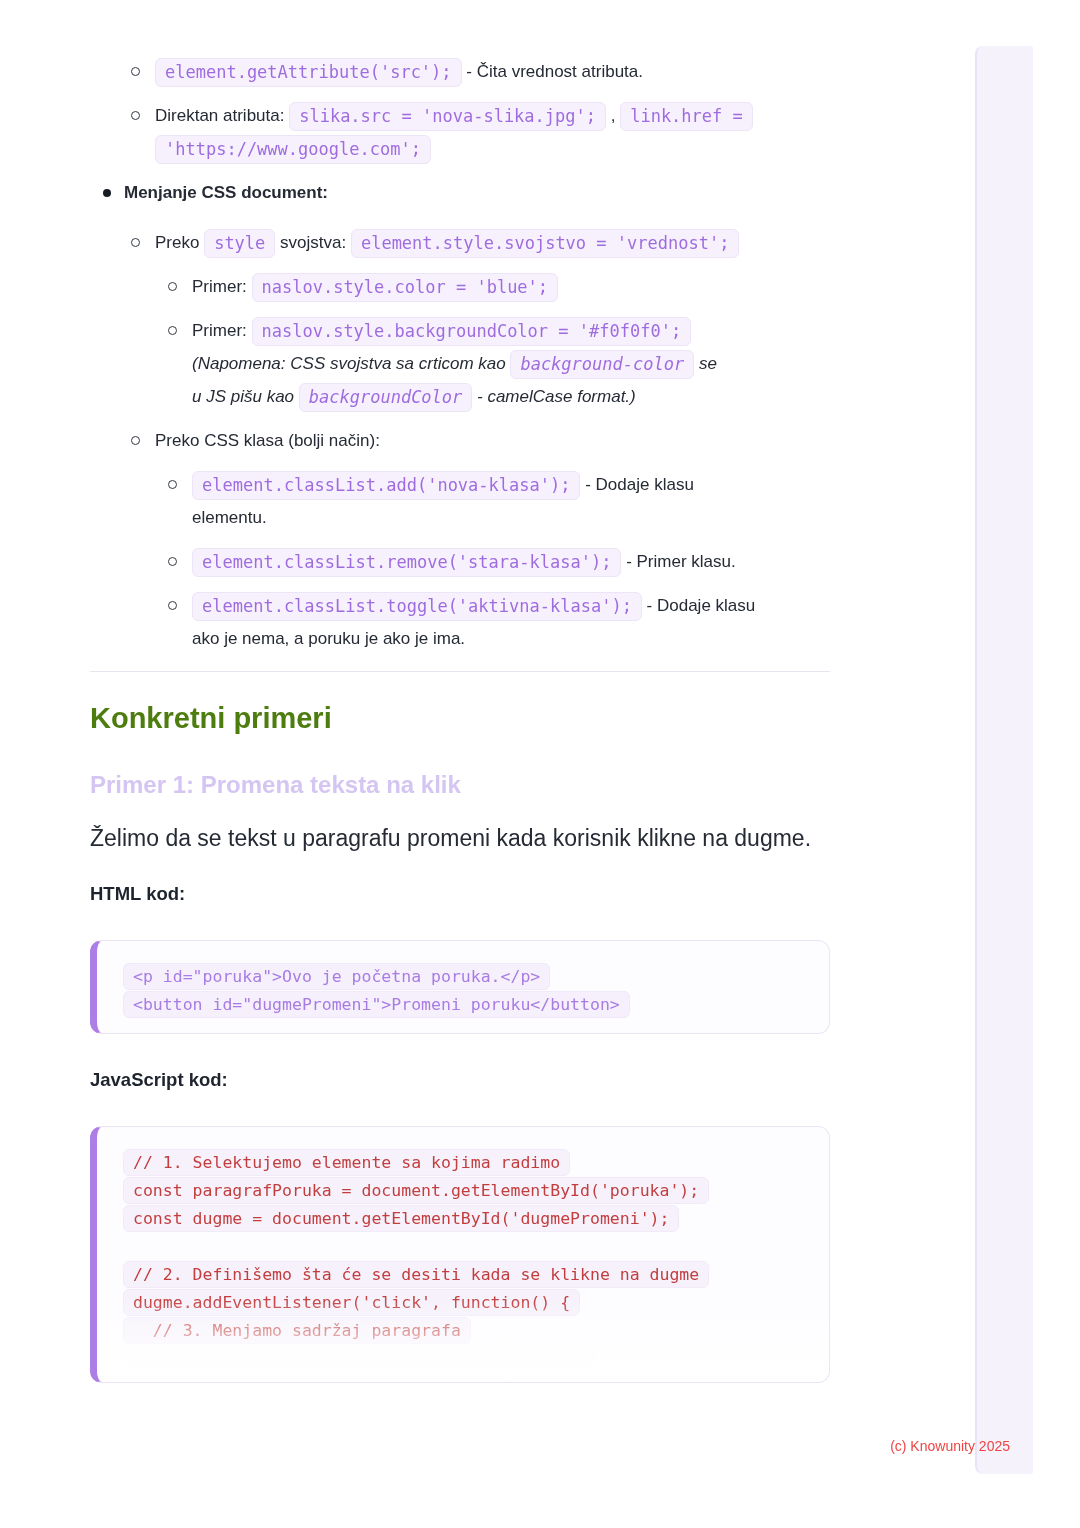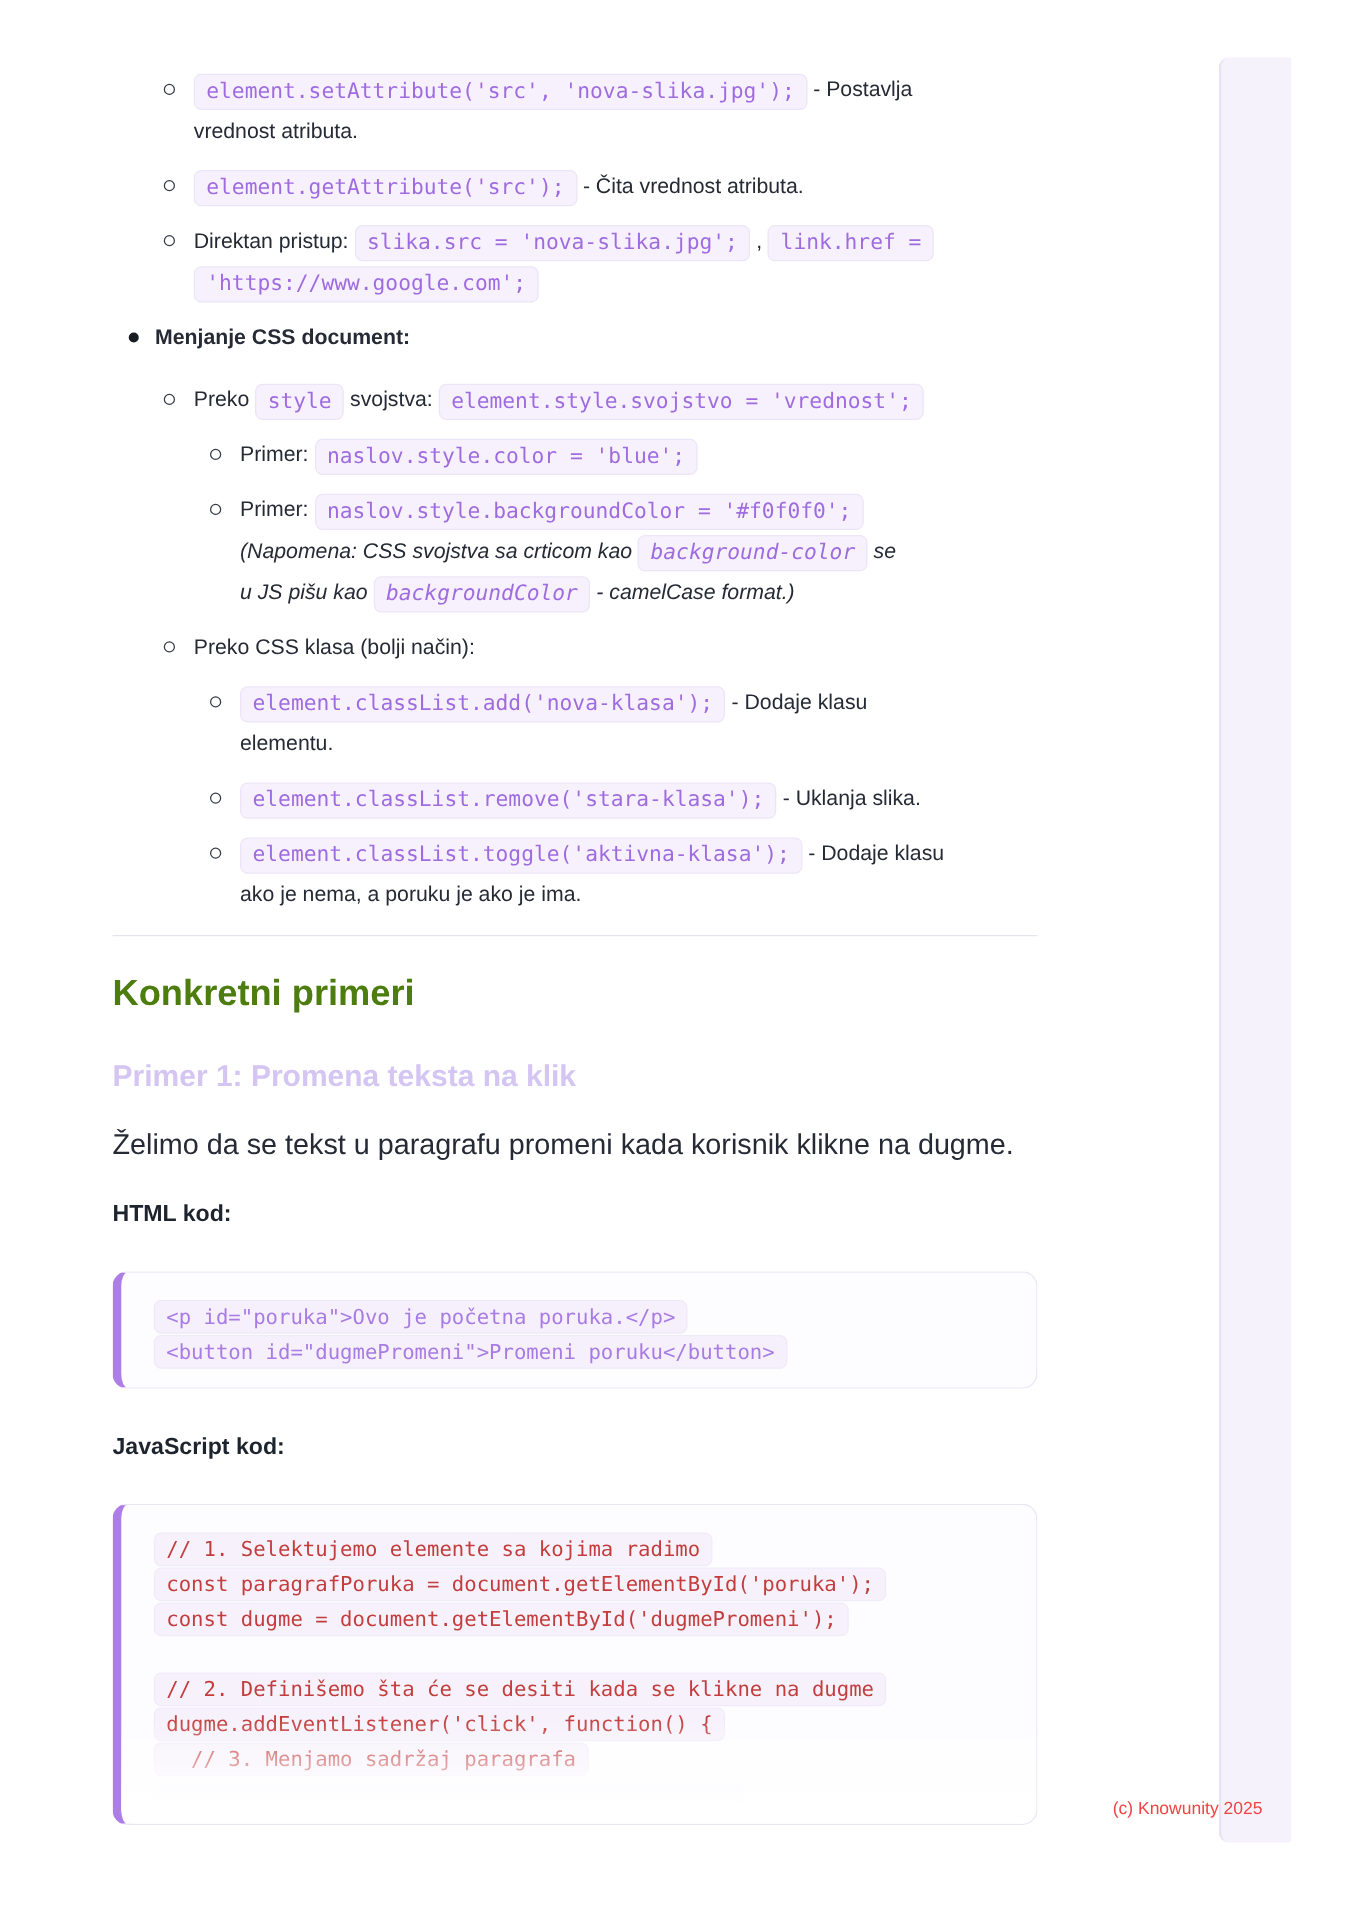--- a/index.html
+++ b/index.html
@@ -49,30 +49,29 @@
   .side-strip{position:absolute;left:975px;top:46px;width:56px;height:1428px;background:#f5f2fb;
               border-left:2px solid #e9e3f5;border-radius:8px 2px 2px 8px;}
   .footer{position:absolute;top:1438px;right:70px;font-size:14px;color:#ef4444;}
 </style>
 </head>
 <body>
 
 <div class="canvas">
   <div class="content">
       <div class="list">
-        <div class="li lv2"><span class="marker circle"></span><span class="li-body"><code class="chip">element.setAttribute('src', 'nova-slika.jpg');</code><span class="seg-t"> - Postavlja</span><br><span class="seg-t">vrednost atributa.</span></span></div>
         <div class="li lv2"><span class="marker circle"></span><span class="li-body"><code class="chip">element.getAttribute('src');</code><span class="seg-t"> - Čita vrednost atributa.</span></span></div>
-        <div class="li lv2"><span class="marker circle"></span><span class="li-body"><span class="seg-t">Direktan pristup: </span><code class="chip">slika.src = 'nova-slika.jpg';</code><span class="seg-t"> , </span><code class="chip">link.href =</code><br><code class="chip">'https://www.google.com';</code></span></div>
+        <div class="li lv2"><span class="marker circle"></span><span class="li-body"><span class="seg-t">Direktan atributa: </span><code class="chip">slika.src = 'nova-slika.jpg';</code><span class="seg-t"> , </span><code class="chip">link.href =</code><br><code class="chip">'https://www.google.com';</code></span></div>
         <div class="li lv1"><span class="marker disc"></span><span class="li-body"><span class="seg-b">Menjanje CSS document:</span></span></div>
         <div class="li lv2"><span class="marker circle"></span><span class="li-body"><span class="seg-t">Preko </span><code class="chip">style</code><span class="seg-t"> svojstva: </span><code class="chip">element.style.svojstvo = 'vrednost';</code></span></div>
         <div class="li lv3"><span class="marker circle"></span><span class="li-body"><span class="seg-t">Primer: </span><code class="chip">naslov.style.color = 'blue';</code></span></div>
         <div class="li lv3"><span class="marker circle"></span><span class="li-body"><span class="seg-t">Primer: </span><code class="chip">naslov.style.backgroundColor = '#f0f0f0';</code><br><span class="seg-i">(Napomena: CSS svojstva sa crticom kao </span><code class="chip it">background-color</code><span class="seg-i"> se</span><br><span class="seg-i">u JS pišu kao </span><code class="chip it">backgroundColor</code><span class="seg-i"> - camelCase format.)</span></span></div>
         <div class="li lv2"><span class="marker circle"></span><span class="li-body"><span class="seg-t">Preko CSS klasa (bolji način):</span></span></div>
         <div class="li lv3"><span class="marker circle"></span><span class="li-body"><code class="chip">element.classList.add('nova-klasa');</code><span class="seg-t"> - Dodaje klasu</span><br><span class="seg-t">elementu.</span></span></div>
-        <div class="li lv3"><span class="marker circle"></span><span class="li-body"><code class="chip">element.classList.remove('stara-klasa');</code><span class="seg-t"> - Uklanja slika.</span></span></div>
+        <div class="li lv3"><span class="marker circle"></span><span class="li-body"><code class="chip">element.classList.remove('stara-klasa');</code><span class="seg-t"> - Primer klasu.</span></span></div>
         <div class="li lv3"><span class="marker circle"></span><span class="li-body"><code class="chip">element.classList.toggle('aktivna-klasa');</code><span class="seg-t"> - Dodaje klasu</span><br><span class="seg-t">ako je nema, a poruku je ako je ima.</span></span></div>
       </div>
       <hr class="divider">
       <div class="h1">Konkretni primeri</div>
       <div class="h2">Primer 1: Promena teksta na klik</div>
       <p class="para">Želimo da se tekst u paragrafu promeni kada korisnik klikne na dugme.</p>
       <div class="h3">HTML kod:</div>
       <div class="codeblock">
         <div class="cb-inner">
           <div class="cb-row"><code class="chip">&lt;p id="poruka"&gt;Ovo je početna poruka.&lt;/p&gt;</code></div>

